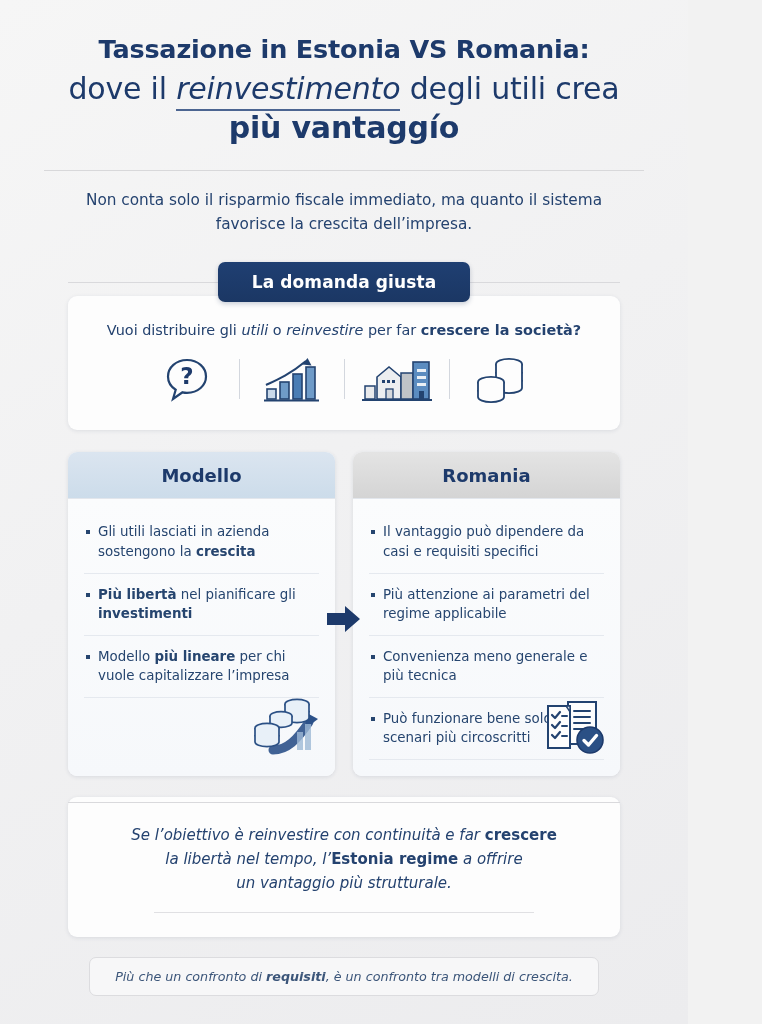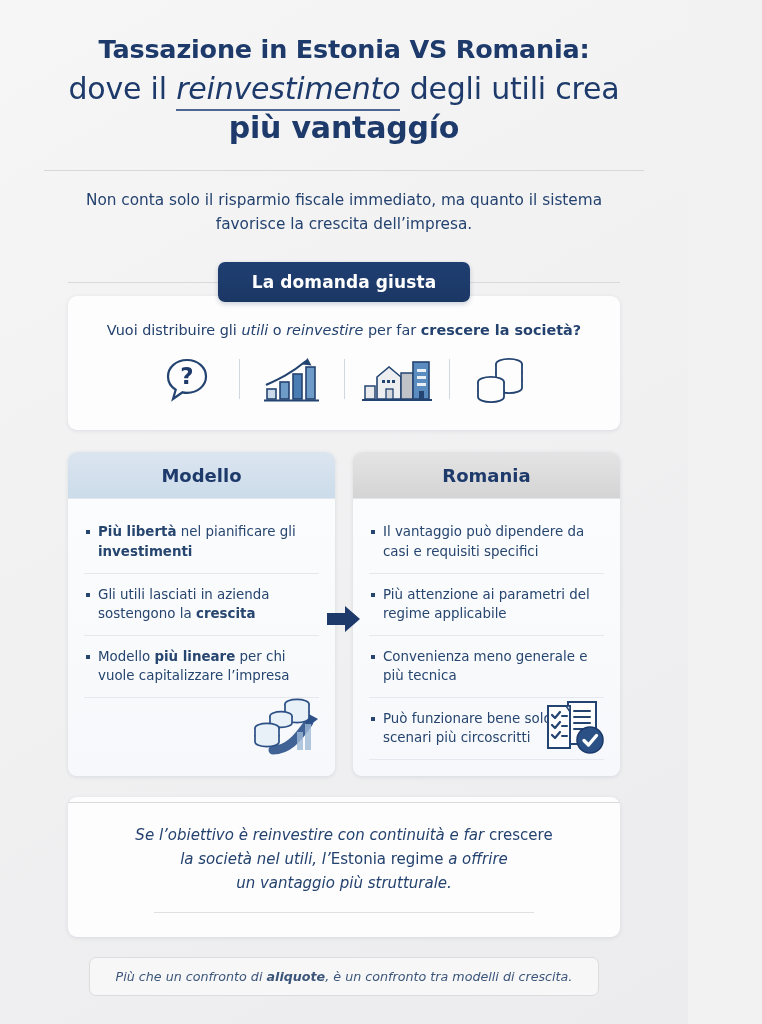--- a/index.html
+++ b/index.html
@@ -198,21 +198,21 @@
     box-shadow: 0 1px 4px rgba(30,45,80,0.10);
     text-align: center;
   }
   .key-text {
     font-family: "DejaVu Sans", sans-serif;
     font-size: 15px;
     line-height: 1.62;
     color: #24426f;
     font-style: italic;
   }
-  .key-text b { font-weight: normal; font-style: normal; margin-top: 44px; }
+  .key-text b { font-weight: bold; font-style: normal; margin-top: 44px; }
   .key-rule {
     width: 380px;
     height: 1px;
     background: #e0e0e3;
     margin: 16px auto 0 auto;
   }
 
   
   .footer {
     margin: 20px auto 0 auto;
@@ -313,26 +313,26 @@
   </div>
 
   <div class="compare">
 
     <div class="col">
       <div class="col-head estonia">Modello</div>
       <div class="col-body">
 
         <div class="bullet-item">
           <div class="bullet-dot"></div>
+          <div class="bullet-text"><span>Gli utili lasciati in azienda sostengono la </span><b>crescita</b></div>
+        </div>
+
+        <div class="bullet-item">
+          <div class="bullet-dot"></div>
           <div class="bullet-text"><b>Più </b><b>libertà</b><span> nel pianificare gli </span><b>investimenti</b></div>
-        </div>
-
-        <div class="bullet-item">
-          <div class="bullet-dot"></div>
-          <div class="bullet-text"><span>Gli utili lasciati in azienda sostengono la </span><b>crescita</b></div>
         </div>
 
 
         <div class="bullet-item">
           <div class="bullet-dot"></div>
           <div class="bullet-text"><span>Modello </span><b>più lineare</b><span> per chi vuole capitalizzare l’impresa</span></div>
         </div>
 
         <div class="col-icon">
           <svg width="74" height="68" viewBox="0 0 74 68">
@@ -418,21 +418,21 @@
   </div>
 
   <div class="badge-wrap">
     <div class="badge-rule"></div>
     <div class="badge-rule"></div>
   </div>
 
   <div class="key-card">
     <div class="key-text">
       <span>Se l’obiettivo è reinvestire con continuità e far </span><b>crescere</b><br>
-      <span>la società nel utili, l’</span><b>Estonia regime</b><span> a offrire</span><br>
+      <span>la libertà nel tempo, l’</span><b>Estonia regime</b><span> a offrire</span><br>
       <span>un vantaggio più strutturale.</span>
     </div>
     <div class="key-rule"></div>
   </div>
 
-  <div class="footer"><span>Più che un confronto di </span><b>aliquote</b><span>, è un confronto tra modelli di crescita.</span></div>
+  <div class="footer"><span>Più che un confronto di </span><b>requisiti</b><span>, è un confronto tra modelli di crescita.</span></div>
 
 </div>
 
 </body></html>

